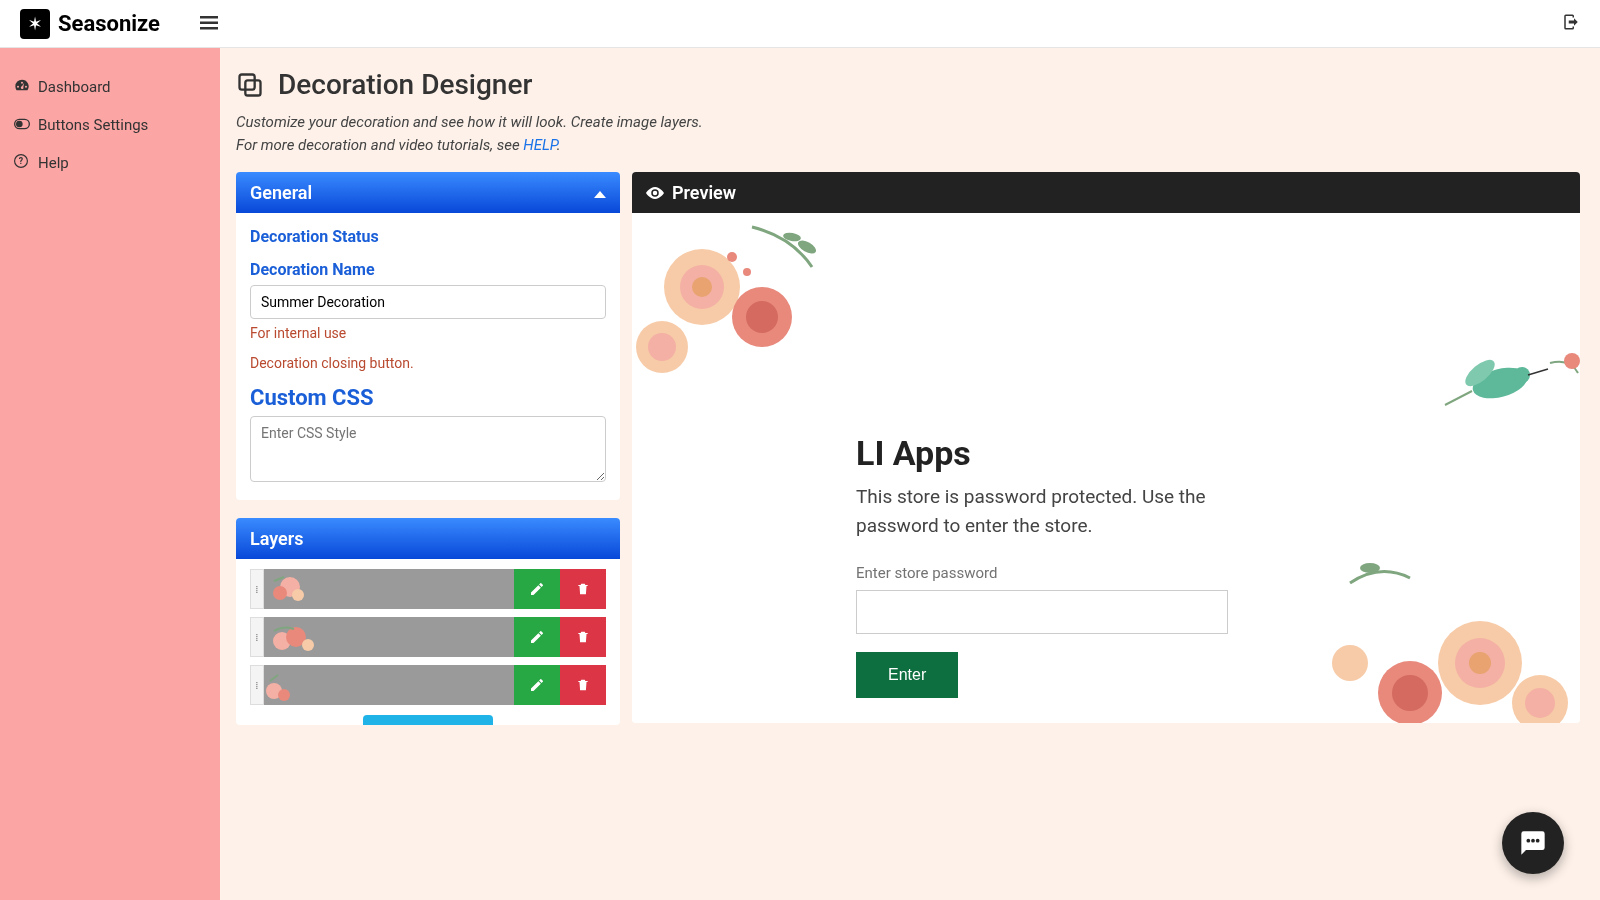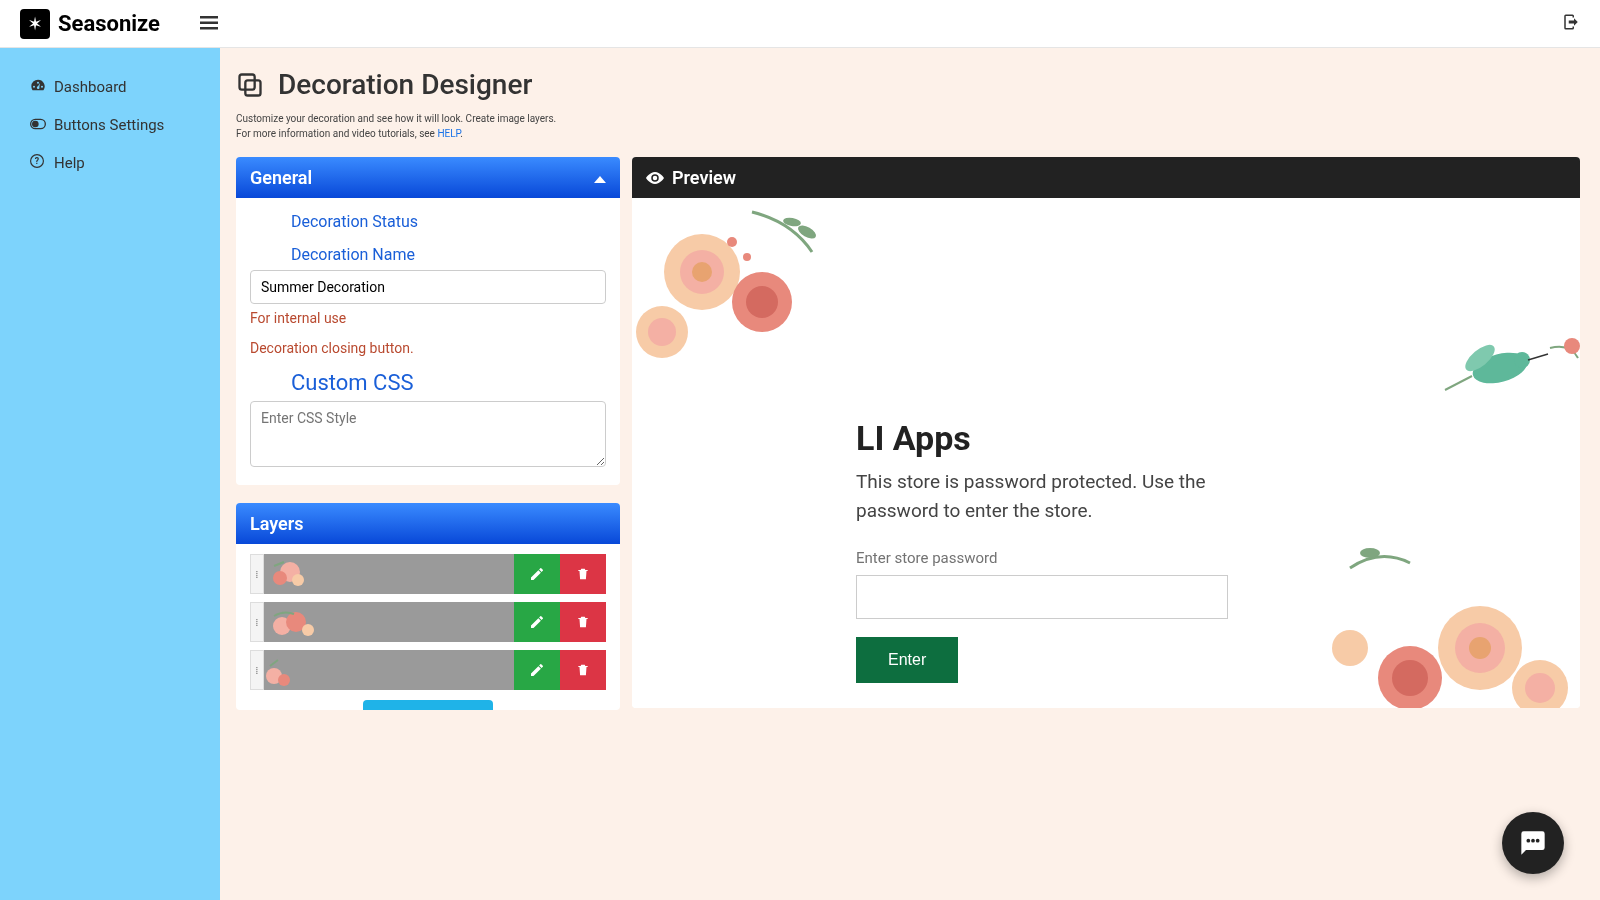--- a/index.html
+++ b/index.html
@@ -9,44 +9,44 @@
     .header { background: #fff; border-bottom: 1px solid #e5e5e5; height: 48px; display: flex; align-items: center; padding: 0 20px; justify-content: space-between; }
     .header-left { display: flex; align-items: center; gap: 40px; }
     .logo { display: flex; align-items: center; gap: 8px; }
     .logo-icon { width: 30px; height: 30px; background: #000; border-radius: 4px; display: flex; align-items: center; justify-content: center; color: #fff; font-size: 18px; }
     .logo-text { font-weight: 700; font-size: 22px; color: #000; }
     .menu-toggle { font-size: 18px; cursor: pointer; }
     .logout-icon { font-size: 18px; cursor: pointer; }
     
     
     .container { display: flex; min-height: calc(100vh - 48px); }
-    .sidebar { width: 220px; padding: 20px 30px; background: #7dd3fc; }
+    .sidebar { width: 220px; padding: 20px 14px; background: #fca5a5; }
     .sidebar-item { display: flex; align-items: center; gap: 8px; padding: 10px 0; font-size: 15px; cursor: pointer; }
     .sidebar-icon { width: 16px; display: inline-block; }
     
     .main { flex: 1; padding: 20px 20px 20px 16px; }
     .page-title { display: flex; align-items: center; gap: 14px; margin-bottom: 10px; }
     .page-title-icon { width: 28px; height: 28px; }
     .page-title h1 { font-size: 28px; font-weight: 500; color: #333; }
-    .subtitle { font-size: 10px; color: #444; line-height: 1.5; margin-bottom: 16px; }
+    .subtitle { font-size: 15px; color: #444; line-height: 1.5; margin-bottom: 16px; font-style: italic; }
     .subtitle a { color: #1a73e8; text-decoration: none; }
     
     .content-row { display: flex; gap: 12px; align-items: flex-start; }
     .left-col { width: 384px; display: flex; flex-direction: column; gap: 18px; }
     .right-col { flex: 1; }
     
     
     .panel { background: #fff; border-radius: 4px; overflow: hidden; }
     .panel-header { padding: 10px 14px; font-size: 18px; font-weight: 600; color: #fff; display: flex; justify-content: space-between; align-items: center; }
     .panel-header.blue { background: linear-gradient(180deg, #3a8bff 0%, #0848d8 100%); }
     .panel-header.dark { background: #222; }
     .panel-body { padding: 14px; }
     
     
-    .form-label { color: #1a5fd8; font-weight: 400; font-size: 16px; margin-bottom: 6px; display: block; margin-left: 41px; }
+    .form-label { color: #1a5fd8; font-weight: 700; font-size: 16px; margin-bottom: 6px; display: block; }
     .form-label.big { font-size: 22px; }
     .form-group { margin-bottom: 14px; }
     .toggle-row { display: flex; align-items: center; gap: 8px; }
     .toggle-text { font-size: 14px; }
     .toggle { width: 40px; height: 20px; background: #555; border-radius: 20px; position: relative; cursor: pointer; }
     .toggle-knob { position: absolute; right: 2px; top: 2px; width: 16px; height: 16px; background: #1c2a44; border-radius: 50%; }
     .input, .textarea { width: 100%; border: 1px solid #ccc; border-radius: 4px; padding: 8px 10px; font-size: 14px; font-family: inherit; }
     .textarea { resize: vertical; height: 66px; }
     .hint { color: #b94a30; font-size: 14px; margin-top: 6px; }
     .checkbox-row { display: flex; align-items: center; gap: 8px; }
@@ -140,21 +140,21 @@
       <span class="page-title-icon">
         <svg width="28" height="28" viewBox="0 0 24 24" fill="none" stroke="#333" stroke-width="2">
             <rect x="3" y="3" width="13" height="13" rx="2"></rect>
             <rect x="8" y="8" width="13" height="13" rx="2"></rect>
           </svg>
       </span>
       <h1>Decoration Designer</h1>
     </div>
     <p class="subtitle">
       <span>Customize your decoration and see how it will look. Create image layers.</span><br>
-      <span>For more information and video tutorials, see </span><a href="#">HELP</a><span>.</span>
+      <span>For more decoration and video tutorials, see </span><a href="#">HELP</a><span>.</span>
     </p>
 
     <div class="content-row">
 
       <div class="left-col">
 
         <div class="panel">
           <div class="panel-header blue">
             <span>General</span>
             <span>

